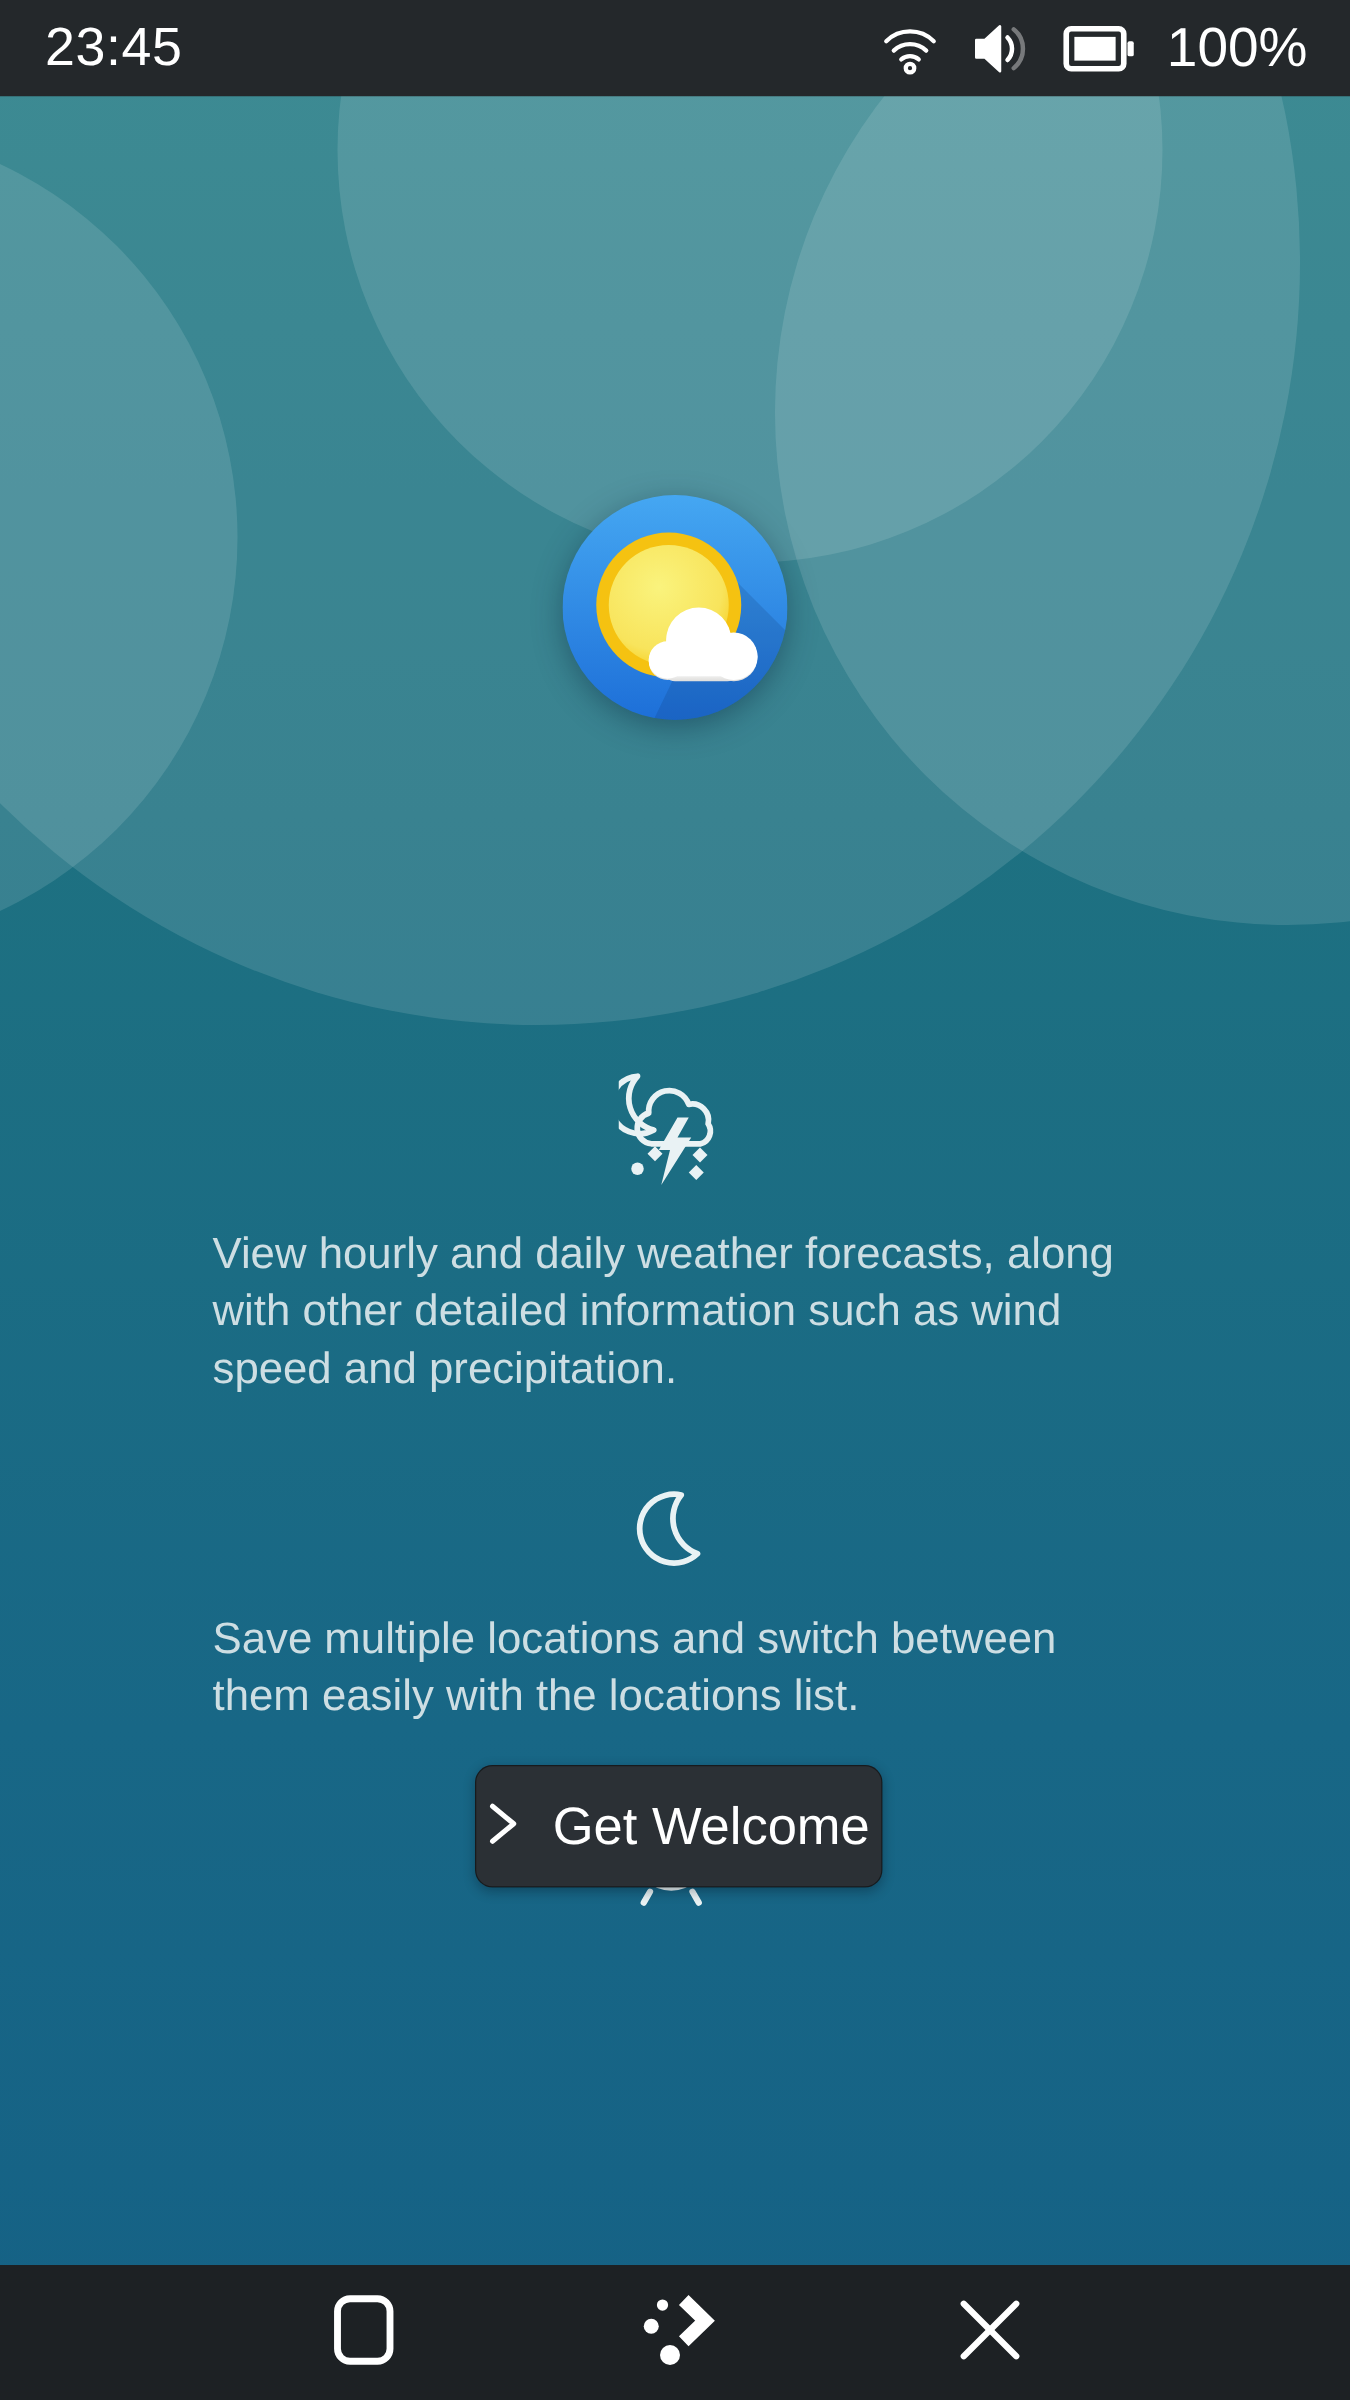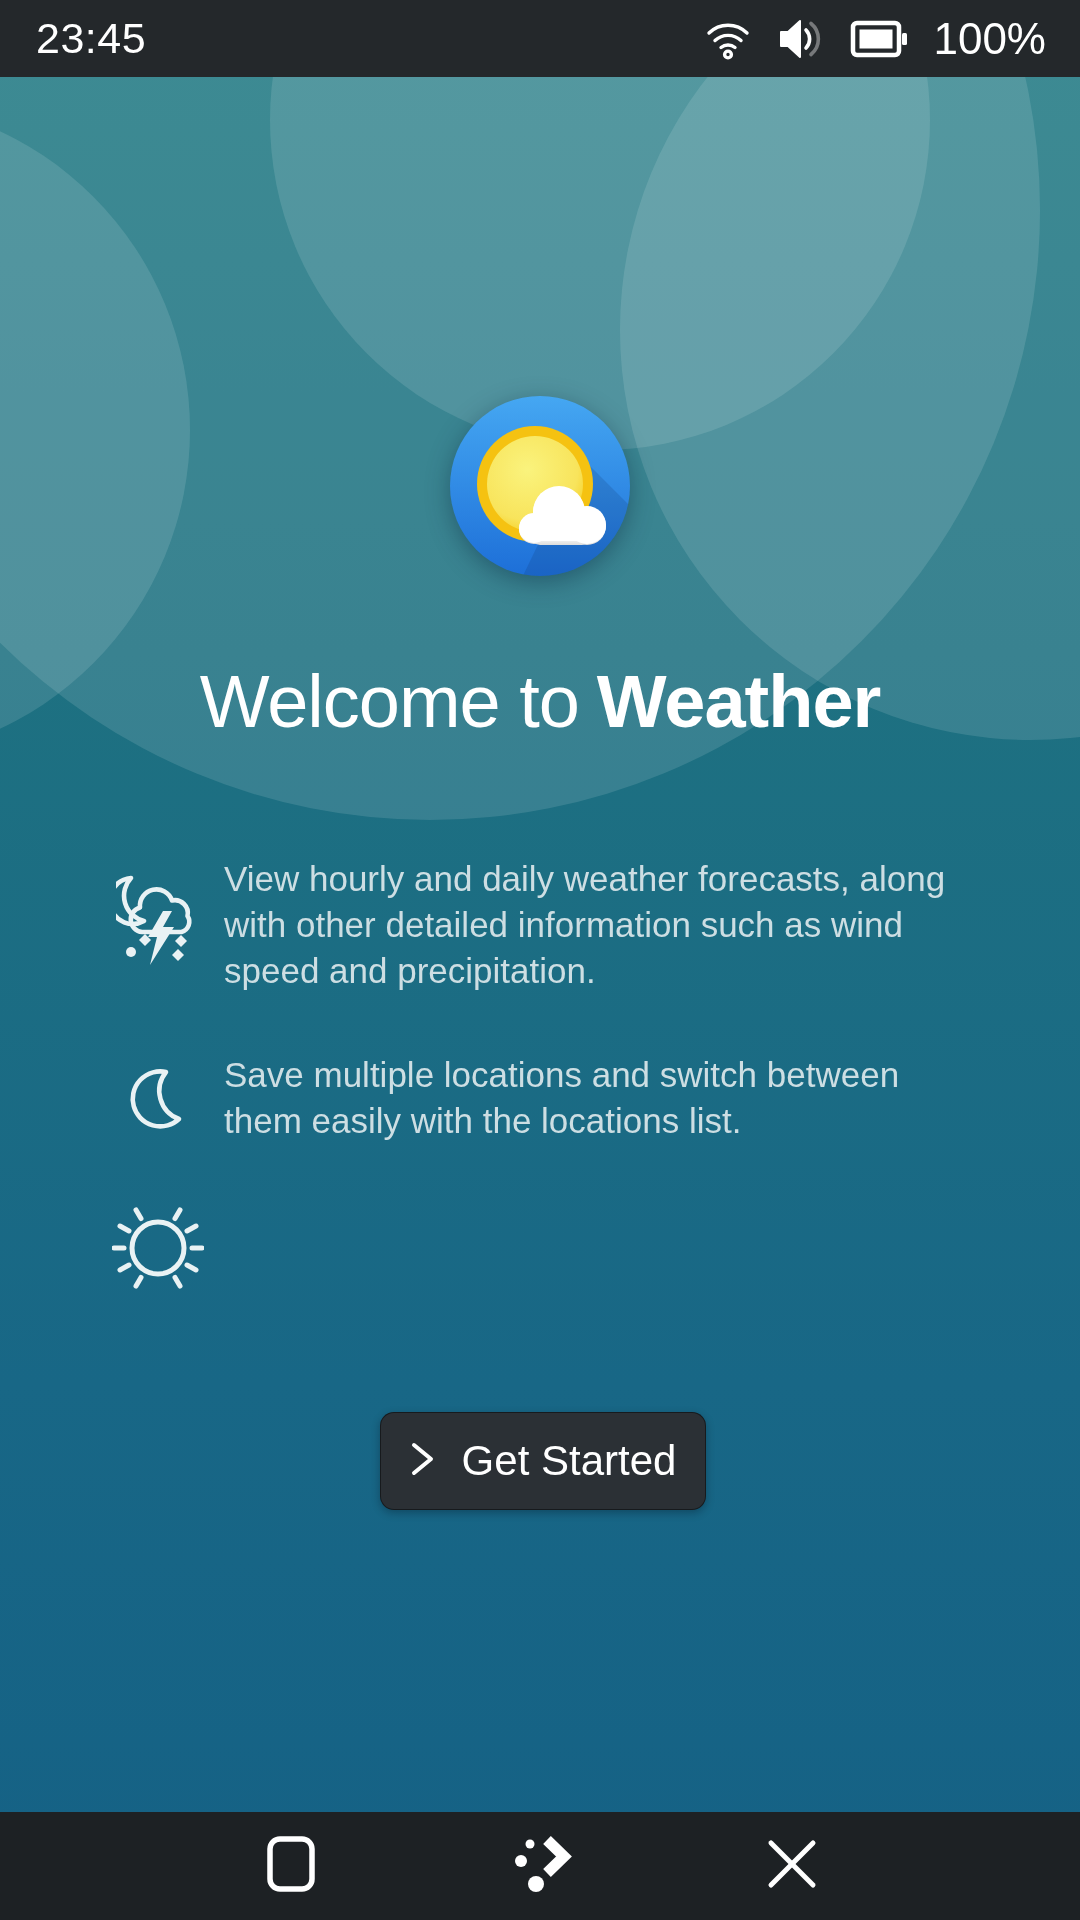--- a/index.html
+++ b/index.html
@@ -31,21 +31,21 @@
     filter:drop-shadow(0 6px 12px rgba(0,20,45,.35));}
 
   
   .title{position:absolute;left:0;top:656px;width:100%;text-align:center;
     color:#ffffff;font-size:74px;line-height:92px;letter-spacing:-1px;white-space:nowrap;}
   .title .prefix{font-weight:400;margin-right:0.24em;}
   .title .appname{font-weight:700;}
 
   
   .features{position:absolute;left:112px;top:856px;width:850px;}
-  .feature-row{display:flex;align-items:center;gap:20px;}
+  .feature-row{display:flex;align-items:center;gap:20px;flex-direction:column;}
   .feature-row + .feature-row{margin-top:58px;}
   .feature-icon{flex:0 0 92px;display:flex;justify-content:center;align-items:center;}
   .feature-text{width:734px;color:#cddee3;font-size:35px;line-height:46px;}
 
   
   .cta-button{
     position:absolute;left:380px;top:1412px;width:326px;height:98px;
     background:#2b3035;border:1px solid rgba(0,0,0,0.45);border-radius:14px;
     box-shadow:0 3px 9px rgba(0,10,20,0.30);
     display:flex;align-items:center;justify-content:center;gap:26px;
@@ -134,23 +134,20 @@
         <circle cx="137" cy="130" r="19" fill="url(#cloudG)"></circle>
         <rect x="80" y="128" width="62" height="21" rx="10" fill="url(#cloudG)"></rect>
         <circle cx="109" cy="116" r="26" fill="#ffffff"></circle>
         <circle cx="84" cy="132" r="15" fill="#ffffff"></circle>
         <circle cx="137" cy="129" r="19" fill="#ffffff"></circle>
         <rect x="80" y="124" width="62" height="21" rx="10" fill="#ffffff"></rect>
       </g>
     </svg>
   </div>
 
-  <div class="title">
-    <span class="prefix">Welcome to</span><span class="appname">Weather</span>
-  </div>
 
   <div class="features">
 
     <div class="feature-row">
       <span class="feature-icon">
         <svg width="84" height="104" viewBox="0 0 84 104">
           <g fill="none" stroke="#e9f2f4" stroke-width="4.6" stroke-linecap="round" stroke-linejoin="round">
             <path d="M28,48 A23,23 0 1 1 15,5 A26,26 0 0 0 28,48 Z"></path>
             <path d="M26,59 a12.5,12.5 0 0 1 -2,-24.5 a16.5,16.5 0 0 1 32,-7 a13,13 0 0 1 15.5,15.5 a10.5,10.5 0 0 1 -6,16 z"></path>
           </g>
@@ -194,21 +191,21 @@
     </div>
 
   </div>
 
   <div class="cta-button">
     <span>
       <svg width="26" height="34" viewBox="0 0 26 34">
         <polyline points="4,3 21,17 4,31" fill="none" stroke="#ffffff" stroke-width="4" stroke-linecap="round" stroke-linejoin="round"></polyline>
       </svg>
     </span>
-    <span class="cta-label">Get Started</span>
+    <span class="cta-label">Get Welcome</span>
   </div>
 
   <div class="navbar">
     <div class="nav-button nav-overview">
       <span>
         <svg width="50" height="58" viewBox="0 0 50 58">
           <rect x="4" y="4" width="42" height="50" rx="10" fill="none" stroke="#ffffff" stroke-width="5.5"></rect>
         </svg>
       </span>
     </div>

